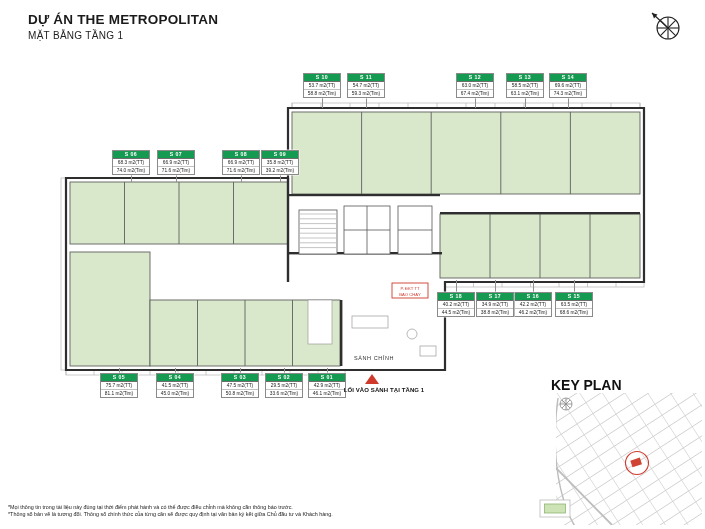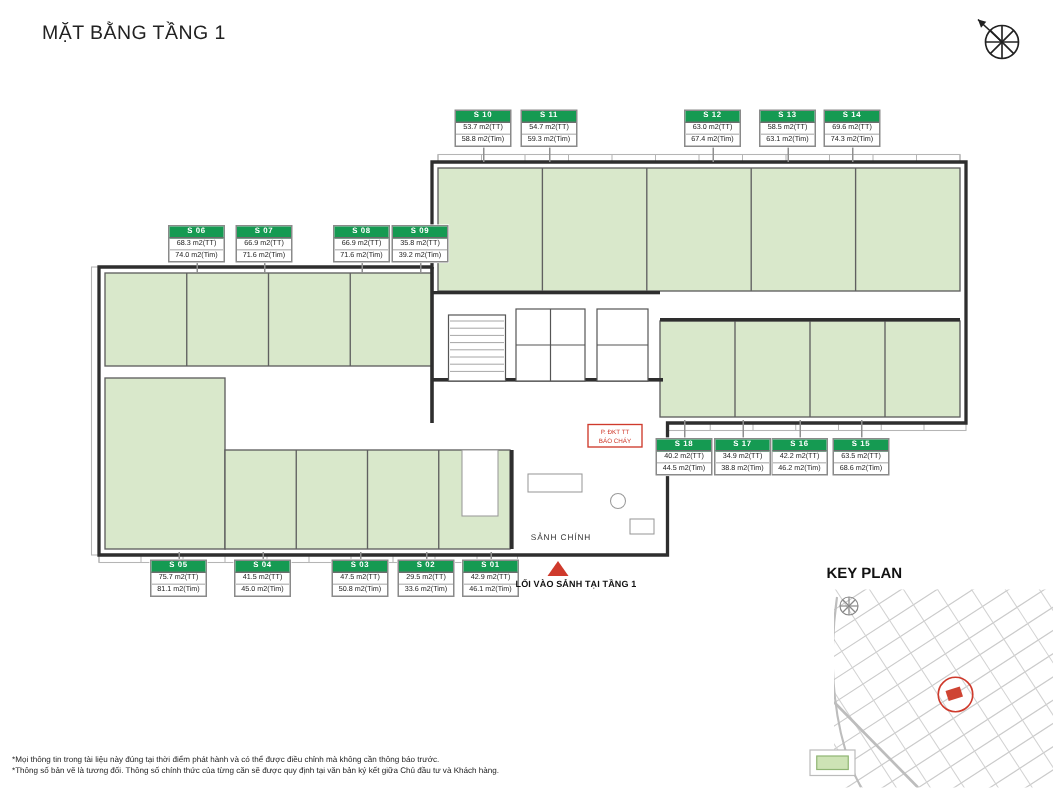--- a/index.html
+++ b/index.html
@@ -6,21 +6,21 @@
   body{
     width:705px;height:529px;position:relative;overflow:hidden;
     background:#ffffff;
     font-family:"Liberation Sans","DejaVu Sans",sans-serif;
     -webkit-font-smoothing:antialiased;
   }
   #page{position:absolute;inset:0;}
   
   .title-block{position:absolute;left:28px;top:12px;color:#1a1a1a;}
   .title-line{font-size:13.5px;font-weight:bold;letter-spacing:.2px;line-height:16px;}
-  .title-sub{font-size:13px;font-weight:normal;margin-top:2px;letter-spacing:.3px;color:#222;}
+  .title-sub{font-size:10px;font-weight:normal;margin-top:2px;letter-spacing:.3px;color:#222;}
   
   #plan-svg{position:absolute;left:0;top:0;}
   svg text{font-family:"Liberation Sans","DejaVu Sans",sans-serif;}
   .unit-room{fill:var(--unit-fill);stroke:#606060;stroke-width:.9;}
   
   .unit-label{
     position:absolute;width:38px;background:#fff;
     border:.8px solid #8a8a8a;box-sizing:border-box;z-index:5;
     box-shadow:0 0 0 .4px #fff;
   }
@@ -34,31 +34,32 @@
     border-bottom:.5px solid #c2c2c2;white-space:nowrap;
   }
   .ul-last{border-bottom:none;}
   .leader{position:absolute;width:0;border-left:.8px solid #8f8f8f;z-index:4;}
   
   .entrance-label{
     position:absolute;left:336px;top:387px;width:96px;text-align:center;
     font-size:6px;font-weight:bold;color:#111;letter-spacing:.1px;z-index:6;
   }
   
-  .keyplan-title{position:absolute;left:551px;top:377px;font-size:10px;font-weight:bold;color:#111;}
+  .keyplan-title{position:absolute;left:551px;top:377px;font-size:14px;font-weight:bold;color:#111;}
   
   .footnotes{position:absolute;left:8px;top:504px;color:#222;}
   .footnote-line{font-size:5.4px;line-height:7px;white-space:nowrap;}
 </style>
 </head>
 <body>
 
 <div id="page">
 
   <div class="title-block">
+    <div class="title-line">DỰ ÁN THE METROPOLITAN</div>
     <div class="title-sub">MẶT BẰNG TẦNG 1</div>
   </div>
 
   <svg id="plan-svg" width="705" height="529" viewBox="0 0 705 529">
     <defs>
       <clipPath id="mapclip">
           <rect x="556" y="393" width="146" height="132"></rect>
         </clipPath>
     </defs>
 

